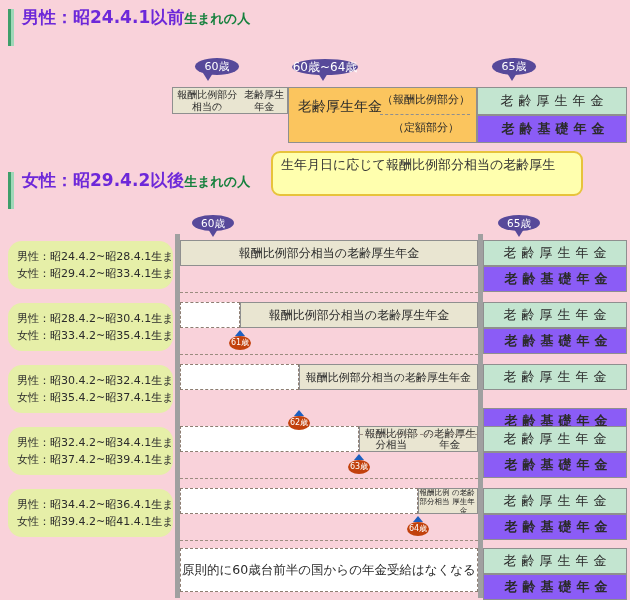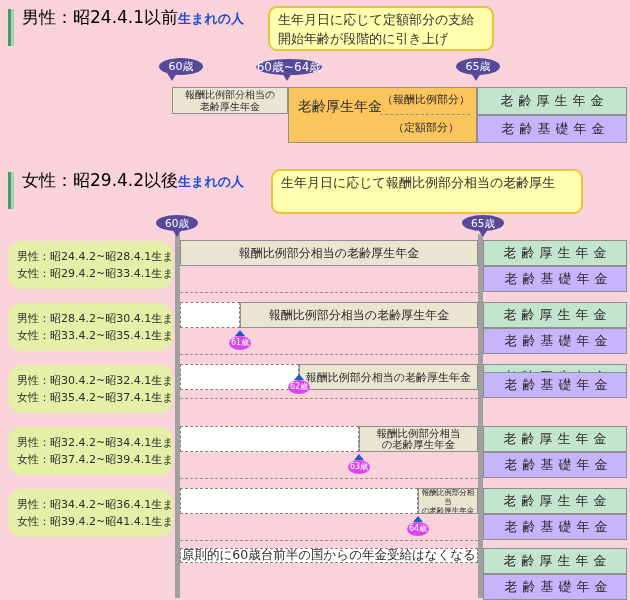--- a/index.html
+++ b/index.html
@@ -7,52 +7,52 @@
          font-family:"DejaVu Sans",sans-serif;overflow:hidden;color:#2b2b2b;}
 
   
   .hbar{position:absolute;width:6px;background:linear-gradient(90deg,#3f9e6b 0 50%,#9fd8b8 50% 100%);}
   .s1bar{left:8px;top:9px;height:37px;}
   .s2bar{left:8px;top:172px;height:37px;}
   .hdr{position:absolute;white-space:nowrap;}
   .s1hdr{left:22px;top:7px;}
   .s2hdr{left:22px;top:170px;}
   .hline{height:20px;line-height:20px;}
-  .hmain{font-size:17px;font-weight:normal;color:#000000;}
-  .hsub{font-size:13px;font-weight:bold;color:#1d4ed8;}
+  .hmain{font-size:17px;font-weight:bold;color:#6d28d9;}
+  .hsub{font-size:13px;font-weight:bold;color:#15803d;}
 
   
   .note{position:absolute;background:#ffffae;border:2px solid #e7c33b;border-radius:9px;
         font-size:13px;line-height:19px;padding:2px 8px;white-space:nowrap;box-sizing:border-box;color:#333;}
   .note1{left:268px;top:6px;width:226px;height:45px;}
-  .note2{left:271px;top:169px;width:312px;height:45px;}
+  .note2{left:271px;top:151px;width:312px;height:45px;}
 
   
   .bubble{position:absolute;background:#57499a;color:#fff;border-radius:50%;
-          text-align:center;white-space:nowrap;z-index:4;}
+          text-align:center;white-space:nowrap;z-index:4;margin-left:36px;}
   .bubble::after{content:"";position:absolute;border:5px solid transparent;border-top:8px solid #57499a;}
   .bub60a{left:159px;top:58px;width:44px;height:17px;font-size:11px;line-height:17px;}
   .bub60a::after{top:15px;left:8px;}
   .bub6064{left:256px;top:59px;width:66px;height:16px;font-size:12px;line-height:16px;}
   .bub6064::after{top:14px;left:26px;}
   .bub65a{left:456px;top:58px;width:44px;height:17px;font-size:11px;line-height:17px;}
   .bub65a::after{top:15px;left:15px;}
   .bub60b{left:156px;top:215px;width:42px;height:16px;font-size:10.5px;line-height:16px;}
   .bub60b::after{top:14px;left:16px;}
   .bub65b{left:462px;top:215px;width:42px;height:16px;font-size:10.5px;line-height:16px;}
   .bub65b::after{top:14px;left:16px;}
 
   
   .box{position:absolute;border:1px solid #8f8f8f;box-sizing:border-box;display:flex;
        align-items:center;justify-content:center;text-align:center;overflow:hidden;}
   .beige{background:#e9e5d1;}
   .orange{background:#fbc55e;}
   .kosei{background:#c3e5d0;font-size:13px;letter-spacing:5px;padding-left:5px;white-space:nowrap;}
-  .kiso{background:#c4b5fd;font-size:13px;letter-spacing:5px;padding-left:7px;white-space:nowrap;}
-  .two{display:flex;flex-direction:column;}
+  .kiso{background:#8b5cf6;font-size:13px;letter-spacing:5px;padding-left:7px;white-space:nowrap;font-weight:bold;}
+  .two{display:flex;flex-direction:row;}
 
   
   .s1hoshu{left:172px;top:87px;width:116px;height:27px;font-size:10px;line-height:12px;}
   .s1tok{left:288px;top:87px;width:189px;height:56px;}
   .tokname{position:absolute;left:298px;top:96px;font-size:14px;line-height:20px;text-align:left;z-index:2;}
   .parttop{position:absolute;left:378px;top:92px;width:96px;font-size:11px;text-align:center;z-index:2;}
   .partdiv{position:absolute;left:380px;top:114px;width:90px;border-top:1px dashed #8f8f8f;z-index:2;}
   .partbot{position:absolute;left:378px;top:120px;width:96px;font-size:11px;text-align:center;z-index:2;}
   .s1kosei{left:477px;top:87px;width:150px;height:28px;}
   .s1kiso{left:477px;top:115px;width:150px;height:28px;}
@@ -61,61 +61,57 @@
   .vline{position:absolute;width:5px;background:#a0a0a0;z-index:1;}
   .vl60{left:175px;top:234px;height:364px;}
   .vl65{left:478px;top:234px;height:364px;}
 
   .label{position:absolute;left:8px;width:165px;height:48px;background:#e6efa8;border-radius:14px;
          font-size:11px;line-height:17px;display:flex;flex-direction:column;justify-content:center;
          padding-left:9px;box-sizing:border-box;white-space:nowrap;overflow:hidden;z-index:2;}
   .lt0{top:241px}.lt1{top:303px}.lt2{top:365px}.lt3{top:427px}.lt4{top:489px}.lt5{top:549px}
 
   .rt0{top:240px}.rt1{top:302px}.rt2{top:364px}.rt3{top:426px}.rt4{top:488px}.rt5{top:548px}
-  .rb0{top:266px}.rb1{top:328px}.rb2{top:372px}.rb3{top:452px}.rb4{top:514px}.rb5{top:574px}
+  .rb0{top:266px}.rb1{top:328px}.rb2{top:408px}.rb3{top:452px}.rb4{top:514px}.rb5{top:574px}
   .whitebox{position:absolute;background:#ffffff;border:1px dashed #8d7d72;box-sizing:border-box;z-index:2;}
   .w1{left:180px;width:60px;height:26px;}
   .w2{left:180px;width:119px;height:26px;}
   .w3{left:180px;width:179px;height:26px;}
   .w4{left:180px;width:238px;height:26px;}
-  .w5{left:180px;width:298px;height:15px;}
+  .w5{left:180px;width:298px;height:44px;}
   .b0{left:180px;width:298px;height:26px;}
   .b1{left:240px;width:238px;height:26px;}
   .b2{left:299px;width:179px;height:26px;}
   .b3{left:359px;width:119px;height:26px;}
   .b4{left:418px;width:60px;height:26px;}
   .bz01{font-size:12px;}
   .bz2{font-size:11px;}
   .bz3{font-size:10.5px;line-height:11.5px;}
   .bz4{font-size:7.5px;line-height:9px;}
   .rownote{position:absolute;background:#ffffff;border:1px dashed #8d7d72;box-sizing:border-box;z-index:2;
            display:flex;align-items:center;justify-content:center;font-size:12.5px;white-space:nowrap;overflow:hidden;}
 
   .strip{position:absolute;left:180px;width:298px;height:26px;border-bottom:1px dashed #9b8c80;z-index:1;}
 
   .drop{position:absolute;width:22px;z-index:3;transform:translateY(2px);}
   .d1{left:229px}.d2{left:288px}.d3{left:348px}.d4{left:407px}
   .drop-tip{display:block;width:0;margin:0 auto;border:5px solid transparent;border-bottom:6px solid #1d5fc0;border-top:none;}
-  .drop-bulb{display:block;width:22px;height:14px;background:#d946ef;border-radius:50%;
+  .drop-bulb{display:block;width:22px;height:14px;background:#c2410c;border-radius:50%;
              color:#fff;font-size:8px;line-height:14px;text-align:center;white-space:nowrap;}
 
   .kr{left:483px;width:144px;height:26px;}
 </style>
 </head>
 <body>
 
 <div class="stage">
 
   <div class="hbar s1bar"></div>
   <div class="hdr s1hdr">
     <div class="hline"><span class="hmain">男性：昭24.4.1以前</span><span class="hsub">生まれの人</span></div>
-  </div>
-  <div class="note note1">
-    <div>生年月日に応じて定額部分の支給</div>
-    <div>開始年齢が段階的に引き上げ</div>
   </div>
 
   <div class="bubble bub60a"><span>60歳</span></div>
   <div class="bubble bub6064"><span>60歳~64歳</span></div>
   <div class="bubble bub65a"><span>65歳</span></div>
 
   <div class="box beige s1hoshu">
     <div class="two">
       <span>報酬比例部分相当の</span>
       <span>老齢厚生年金</span>

